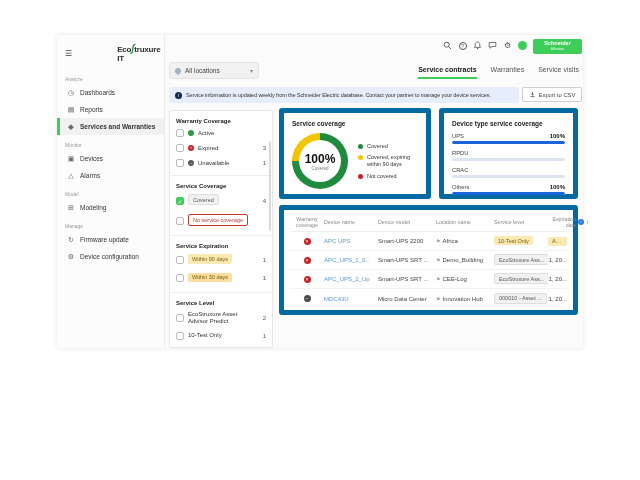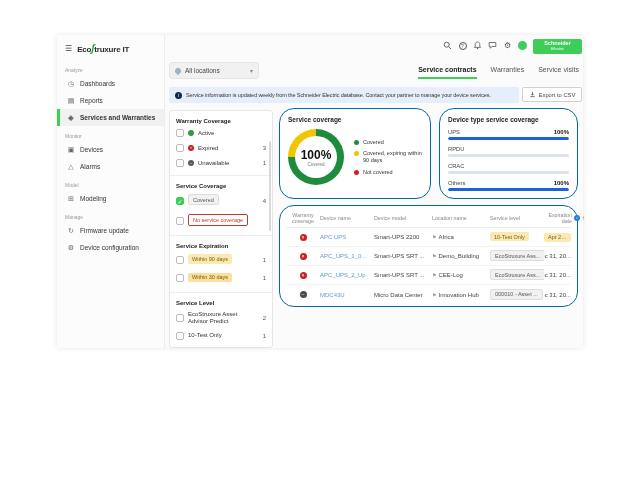--- a/index.html
+++ b/index.html
@@ -5,21 +5,21 @@
   * { margin:0; padding:0; box-sizing:border-box; font-family:"Liberation Sans", sans-serif; }
   html,body { width:640px; height:480px; background:#fff; overflow:hidden; }
   .app { position:absolute; left:57px; top:35px; width:526px; height:313px; background:#fdfdfd;
          box-shadow:0 0 5px rgba(0,0,0,.10); }
 
   
   .sidebar { position:absolute; left:0; top:0; width:108px; height:313px; background:#fcfcfc;
              border-right:1px solid #ececec; }
   .logo-row { display:flex; align-items:center; gap:5px; padding:8px 0 6px 8px; }
   .hamburger { font-size:8px; color:#444; cursor:pointer; }
-  .logo { font-size:8px; font-weight:bold; color:#2b2b2b; letter-spacing:-.2px; }
+  .logo { font-size:8px; font-weight:bold; color:#2b2b2b; letter-spacing:-.2px;margin-left:40px; }
   .logo .swirl { color:#249b3e; font-style:italic; font-weight:bold; font-size:10px; }
   .nav-label { font-size:5px; color:#9a9a9a; margin:7px 0 2px 8px; }
   .nav-item { display:flex; align-items:center; gap:5px; height:17px; padding-left:10px;
               font-size:6.5px; color:#333; cursor:pointer; }
   .nav-item .nav-ic { font-size:7px; color:#666; width:8px; text-align:center; }
   .nav-item.active { background:#f1f1f1; box-shadow:inset 3px 0 0 #3dcd58; font-weight:bold; }
 
   
   .main { position:absolute; left:108px; top:0; width:418px; height:313px; background:#fbfbfb; }
 
@@ -74,21 +74,21 @@
   .f-count { font-size:6px; color:#555; }
   .badge { display:inline-block; font-size:5.5px; padding:1.5px 4px; border-radius:2px;
            white-space:nowrap; overflow:hidden; text-overflow:ellipsis; max-width:72px; }
   .badge-gray { background:#f1f1f1; border:1px solid #ddd; color:#555; }
   .badge-redline { background:#fff; border:1px solid #c0392b; color:#c0392b; }
   .badge-yellow { background:#fbe9b4; color:#7a5c00; }
   .badge-orange { background:#fadfa0; color:#7a5c00; }
   .f-div { border-top:1px solid #eee; margin:8px -6px 7px; }
 
   
-  .panel { position:absolute; background:#fff; border:1px solid #0369a1; border-radius:15px; }
+  .panel { position:absolute; background:#fff; border:5px solid #0369a1; border-radius:3px; }
   .p-title { font-size:6.5px; font-weight:bold; color:#222; }
 
   .panel-coverage { top:73px; left:114px; width:152px; height:91px; padding:7px 8px; }
   .cov-body { display:flex; align-items:center; gap:10px; margin-top:6px; }
   .donut { position:relative; width:56px; height:56px; border-radius:50%;
            background:conic-gradient(#1e8b3d 0 75%, #f2c500 75% 100%); flex:0 0 auto; }
   .donut::after { content:""; position:absolute; inset:7px; background:#fff; border-radius:50%; }
   .donut-center { position:absolute; inset:0; z-index:1; display:flex; flex-direction:column;
                   align-items:center; justify-content:center; }
   .donut-center .big { font-size:12px; font-weight:bold; color:#111; }

